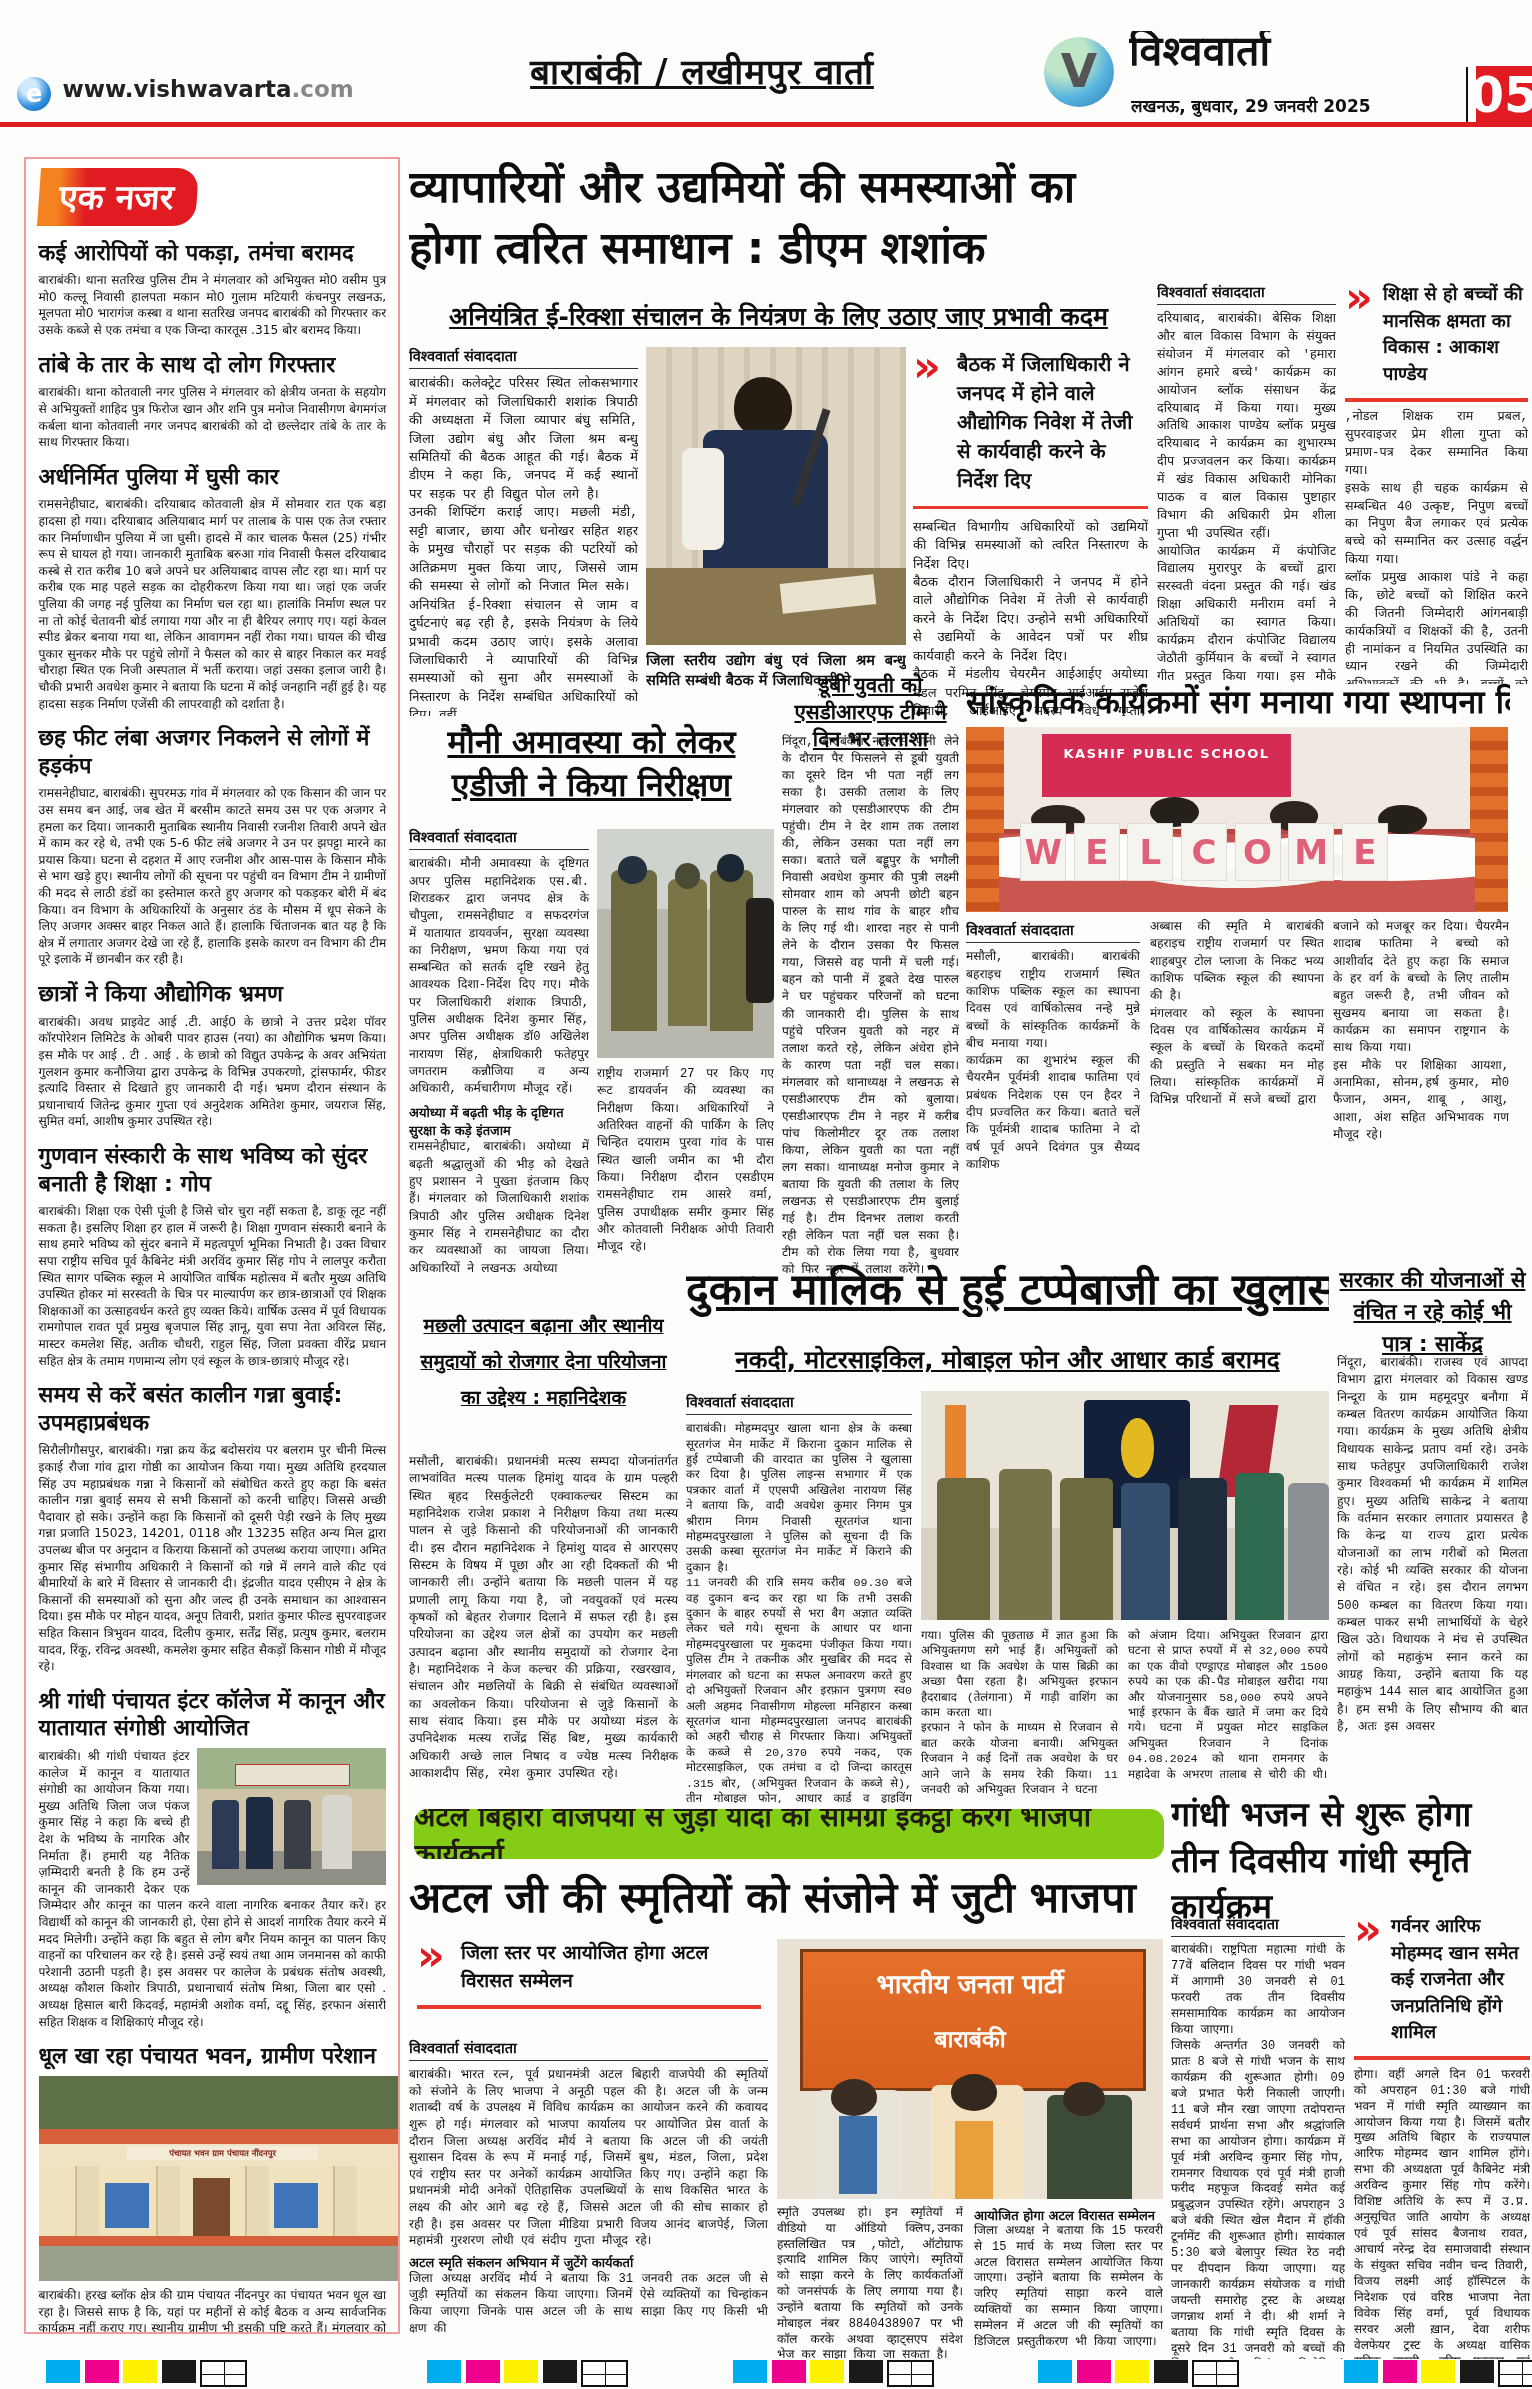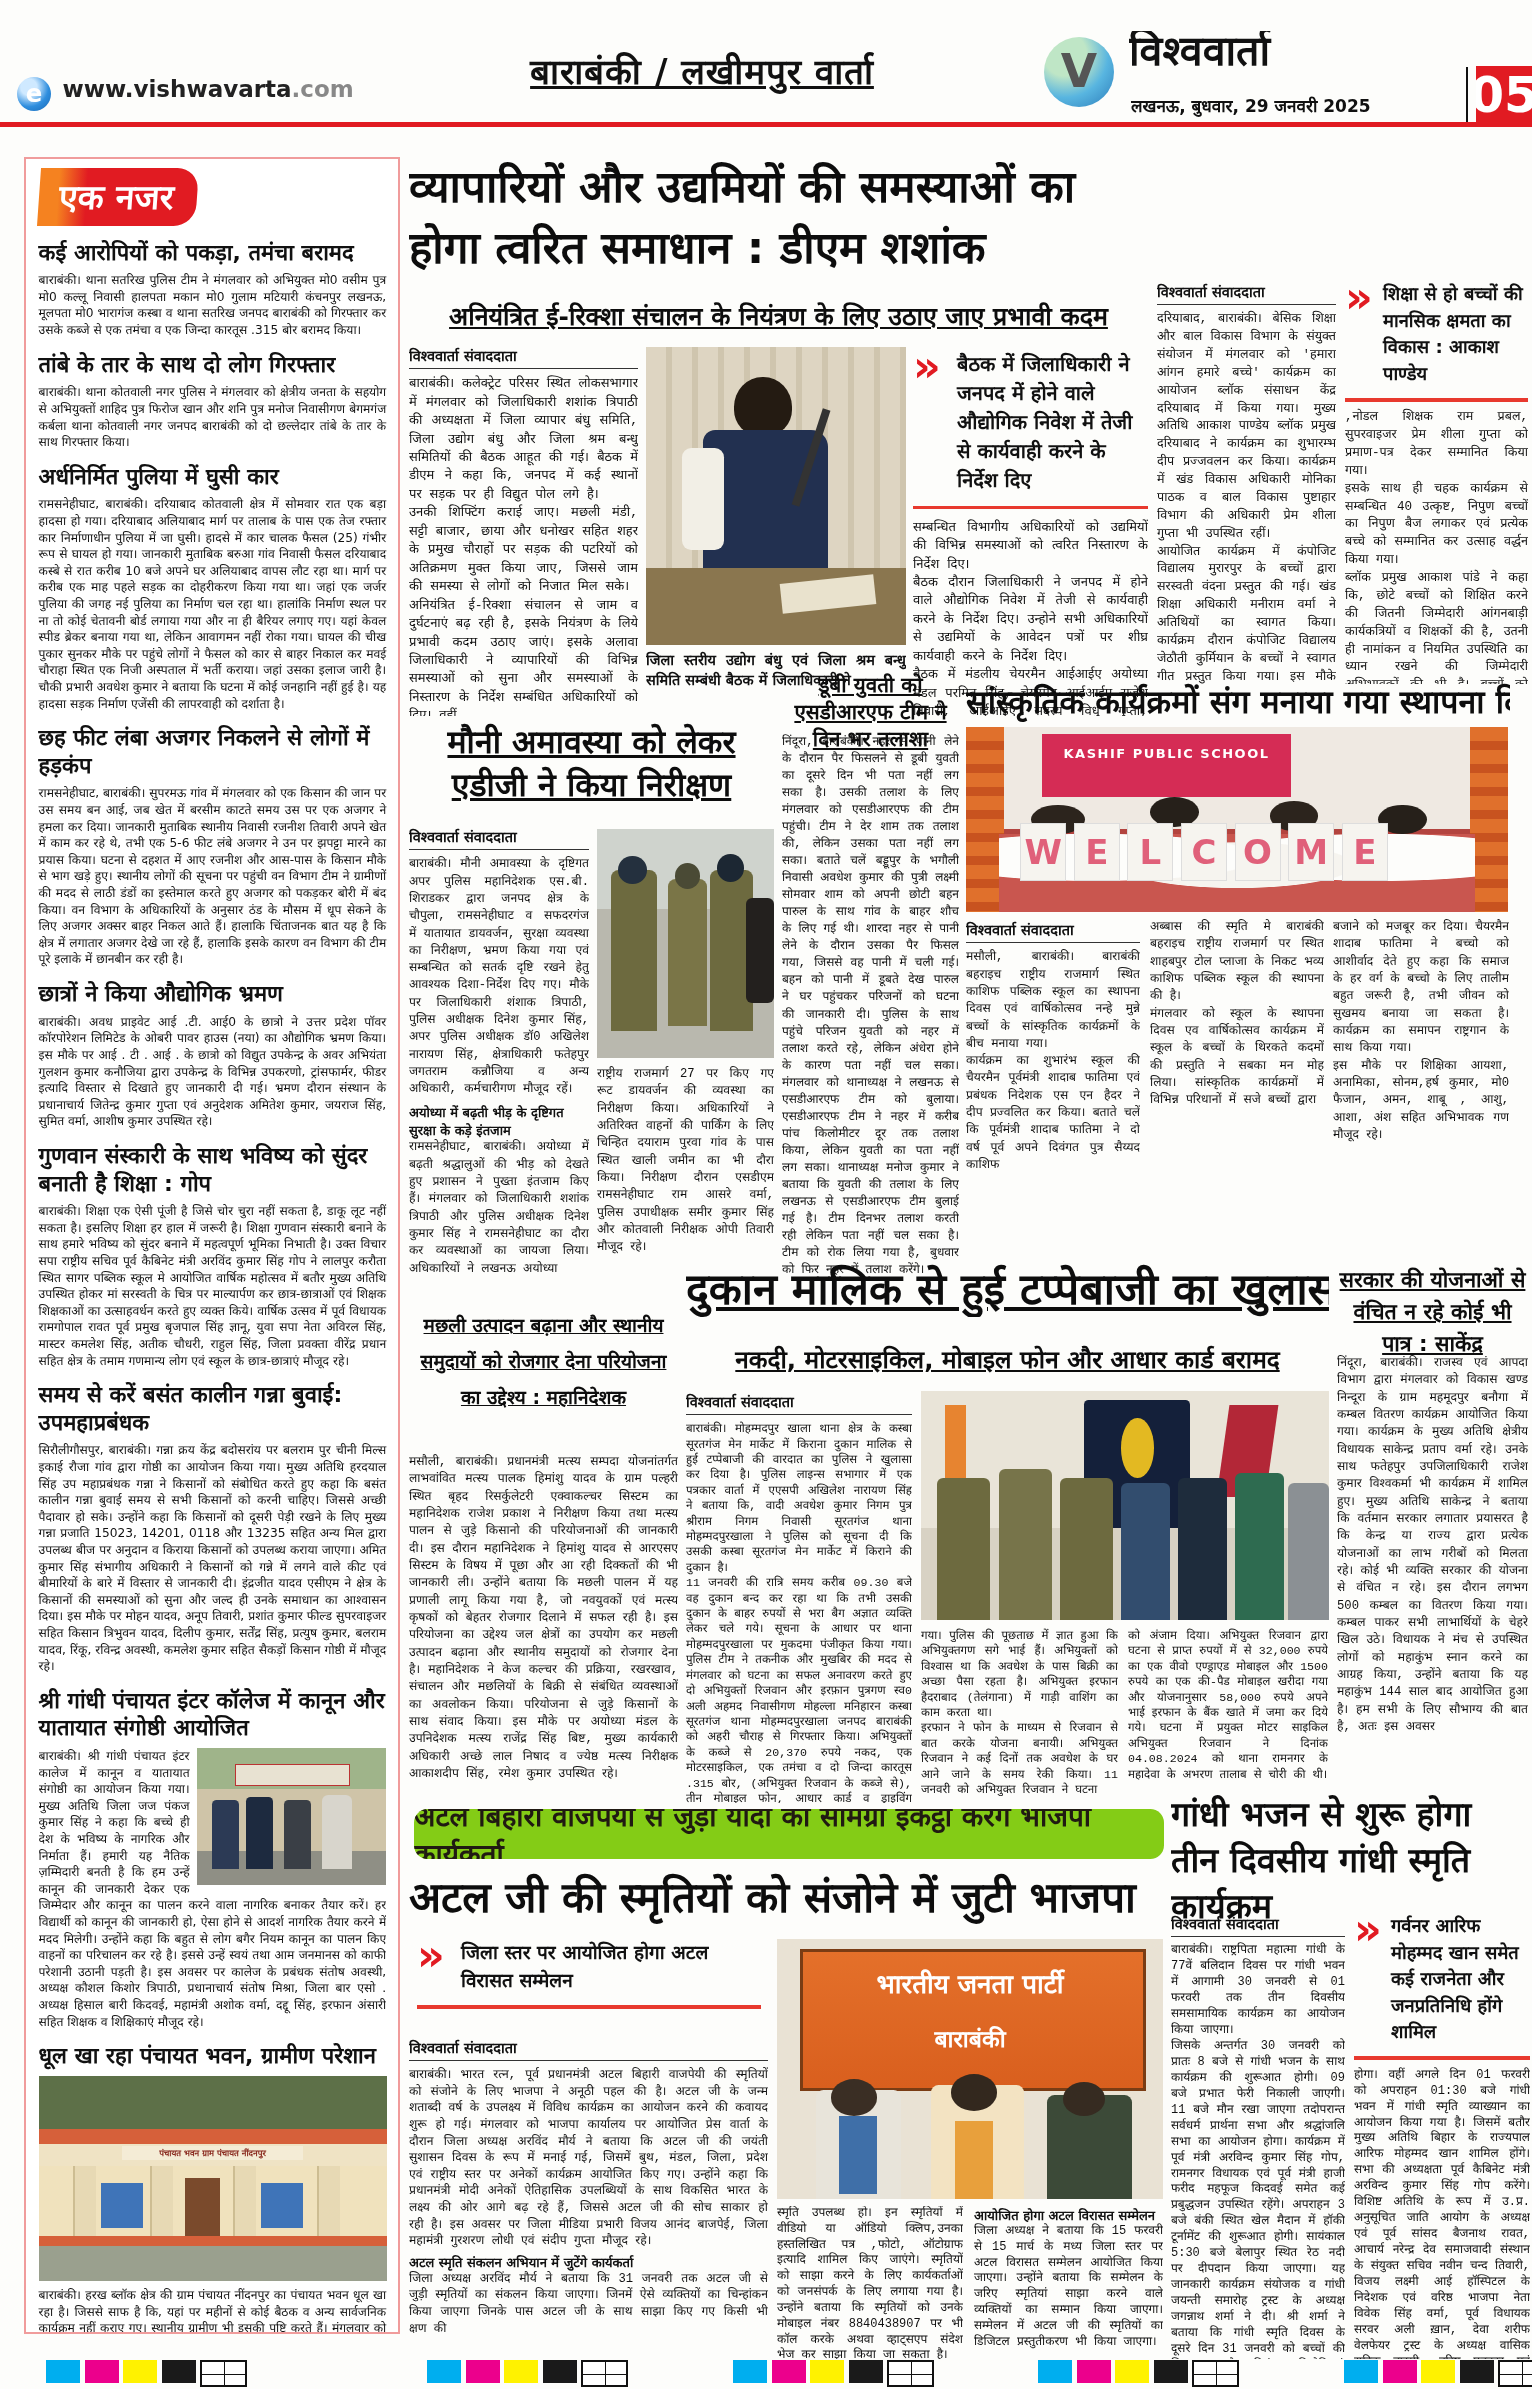--- a/index.html
+++ b/index.html
@@ -119,21 +119,21 @@
           <div style="position:absolute;left:26%;top:36%;width:14%;height:52%;background:#1d2a3f;border-radius:4.6px 4.6px 0 0;"></div>
           <div style="position:absolute;left:46%;top:38%;width:14%;height:50%;background:#3a3f46;border-radius:4.6px 4.6px 0 0;"></div>
           <div style="position:absolute;left:66%;top:34%;width:16%;height:54%;background:#d8d5cc;border-radius:6.1px 6.1px 0 0;"></div>
         </div>
         <div class="rail-item-body j">बाराबंकी। श्री गांधी पंचायत इंटर कालेज में कानून व यातायात संगोष्ठी का आयोजन किया गया। मुख्य अतिथि जिला जज पंकज कुमार सिंह ने कहा कि बच्चे ही देश के भविष्य के नागरिक और निर्माता हैं। हमारी यह नैतिक ज़म्मिदारी बनती है कि हम उन्हें कानून की जानकारी देकर एक जिम्मेदार और कानून का पालन करने वाला नागरिक बनाकर तैयार करें। हर विद्यार्थी को कानून की जानकारी हो, ऐसा होने से आदर्श नागरिक तैयार करने में मदद मिलेगी। उन्होंने कहा कि बहुत से लोग बगैर नियम कानून का पालन किए वाहनों का परिचालन कर रहे है। इससे उन्हें स्वयं तथा आम जनमानस को काफी परेशानी उठानी पड़ती है। इस अवसर पर कालेज के प्रबंधक संतोष अवस्थी, अध्यक्ष कौशल किशोर त्रिपाठी, प्रधानाचार्य संतोष मिश्रा, जिला बार एसो . अध्यक्ष हिसाल बारी किदवई, महामंत्री अशोक वर्मा, दद्दू सिंह, इरफान अंसारी सहित शिक्षक व शिक्षिकाएं मौजूद रहे।</div>
       </div>
     </div>
     <div>
       <div class="rail-item-title">धूल खा रहा पंचायत भवन, ग्रामीण परेशान</div>
       <div style="width:348px;height:205px;position:relative;overflow:hidden;margin:3.1px 0 6.1px;
-                  background:linear-gradient(#5d7048 0 26%,#efe3c4 26% 44%,#f0e2bd 44% 82%,#9aa08e 82%);">
+                  background:linear-gradient(#5d7048 0 26%,#efe3c4 26% 44%,#f0e2bd 44% 82%,#9aa08e 82%);padding-left:20px;">
         <div style="position:absolute;left:0;top:26%;width:100%;height:7%;background:#d6603a;"></div>
         <div class="ph-sign" style="left:24%;top:34%;width:52%;font-size:8.4px;color:#8a2b20;background:#f4ecd6;padding:1.5px 0;">पंचायत भवन ग्राम पंचायत नींदनपुर</div>
         <div style="position:absolute;left:10%;top:44%;width:6%;height:38%;background:#e7d9b4;border-left:2.3px solid #cdbd92;"></div>
         <div style="position:absolute;left:32%;top:44%;width:6%;height:38%;background:#e7d9b4;border-left:2.3px solid #cdbd92;"></div>
         <div style="position:absolute;left:56%;top:44%;width:6%;height:38%;background:#e7d9b4;border-left:2.3px solid #cdbd92;"></div>
         <div style="position:absolute;left:80%;top:44%;width:6%;height:38%;background:#e7d9b4;border-left:2.3px solid #cdbd92;"></div>
         <div style="position:absolute;left:18%;top:52%;width:12%;height:22%;background:#3f74b8;"></div>
         <div style="position:absolute;left:64%;top:52%;width:12%;height:22%;background:#3f74b8;"></div>
         <div style="position:absolute;left:42%;top:50%;width:10%;height:30%;background:#7a4a2c;"></div>
         <div style="position:absolute;left:0;top:78%;width:100%;height:5%;background:#d6603a;"></div>

